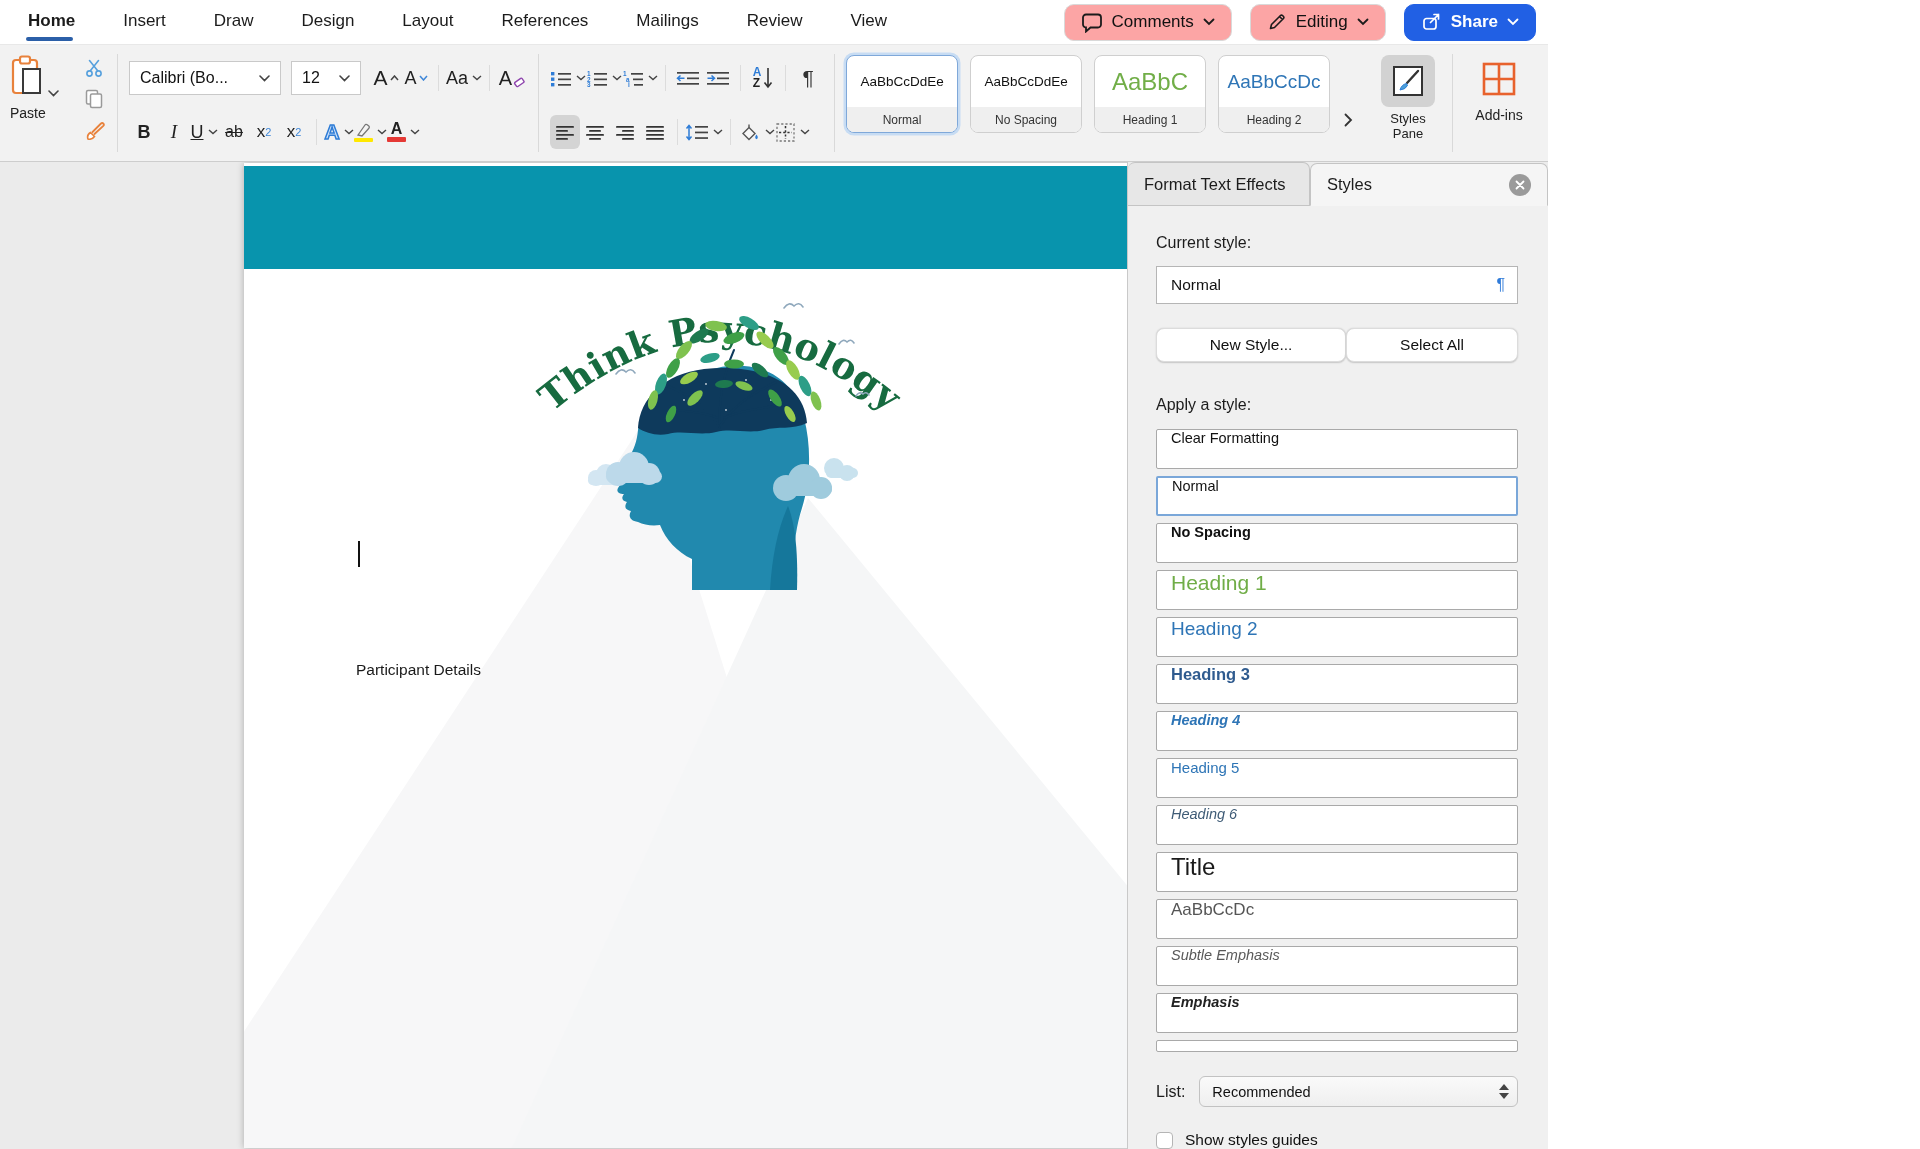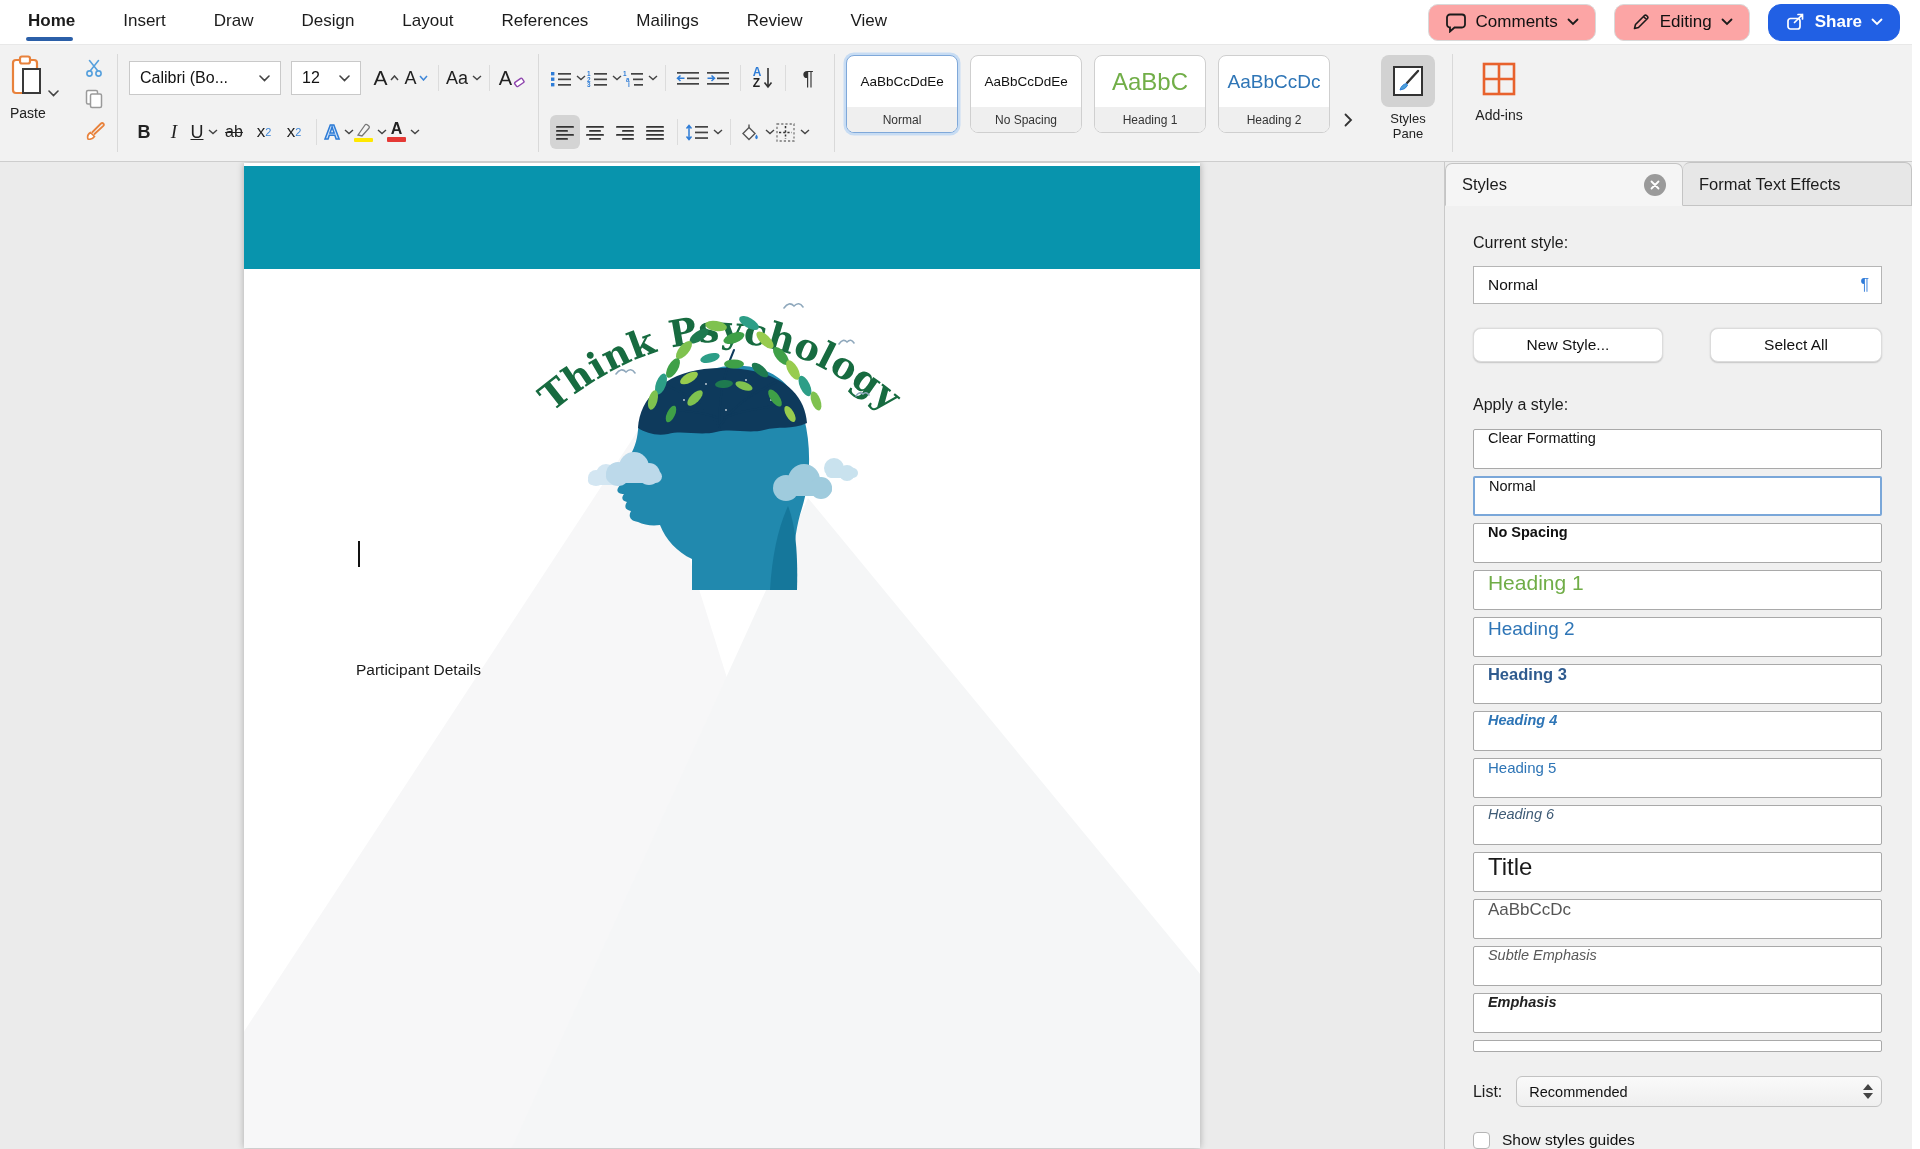--- a/index.html
+++ b/index.html
@@ -1,33 +1,33 @@
 <!DOCTYPE html>
 <html><head>
 <meta charset="utf-8">
 <style>
   * { margin:0; padding:0; box-sizing:border-box; }
   html,body { width:1920px; height:1149px; overflow:hidden; background:#fff;
     font-family:"Liberation Sans", sans-serif; -webkit-font-smoothing:antialiased; }
-  .app { width:1912px; height:1149px; display:flex; flex-direction:column; }
+  .app { width:1548px; height:1149px; display:flex; flex-direction:column; }
 
   
   .menubar { height:45px; background:#fff; display:flex; align-items:center;
     justify-content:space-between; padding:0 8px 0 26px; border-bottom:1px solid #e8e8e8; }
   .menu-items { display:flex; align-items:center; gap:44px; }
   .menu-item { position:relative; font-size:17px; color:#1b1b1b; padding:10px 2px 12px; cursor:default; }
   .menu-item.active { font-weight:700; }
   .menu-underline { position:absolute; left:0; right:4px; bottom:2px; height:4px;
     border-radius:3px; background:#2b5fa8; }
   .top-actions { display:flex; align-items:center; gap:18px; padding-right:4px; }
   .pill { display:flex; align-items:center; gap:9px; height:37px; padding:0 16px;
     background:#fca5a5; border:1px solid #d9d9d9; border-radius:10px; font-size:17px; color:#111;
     font-family:inherit; }
   .pill svg { flex:0 0 auto; }
-  .pill.share { background:#2160e4; border-color:#2160e4; color:#fff; font-weight:600;border-radius:13px; }
+  .pill.share { background:#2160e4; border-color:#2160e4; color:#fff; font-weight:600; }
 
   
   .ribbon { height:117px; background:#f2f2f2; border-bottom:1px solid #cdcdcd;
     display:flex; align-items:stretch; padding:0 10px; }
   .vsep { width:1px; background:#d9d9d9; height:98px; align-self:center; margin:0 11px; }
   .isep { width:1px; background:#dcdcdc; height:26px; align-self:center; margin:0 7px; }
   .rg { display:flex; }
   .rcol { display:flex; flex-direction:column; justify-content:flex-start; }
   .rrow { display:flex; align-items:center; height:46px; margin-top:8px; }
   .rrow.first { margin-top:10px; }
@@ -696,30 +696,30 @@
           </g>
         </svg>
 
         <div class="caret"></div>
         <div class="para">Participant Details</div>
       </div>
     </div>
 
     <div class="panel">
       <div class="tabs">
+        <div class="tab inactive">
+          <span>Format Text Effects</span>
+        </div>
         <div class="tab active">
           <span>Styles</span>
           <span class="tclose">
               <svg width="10" height="10" viewBox="0 0 10 10">
                 <path d="M1.5 1.5 L8.5 8.5 M8.5 1.5 L1.5 8.5" stroke="#fff" stroke-width="1.8" stroke-linecap="round"></path>
               </svg>
             </span>
-        </div>
-        <div class="tab inactive">
-          <span>Format Text Effects</span>
         </div>
       </div>
       <div class="panel-body">
         <div class="plabel lbl1">Current style:</div>
         <div class="current-box">
           <span>Normal</span>
           <span class="pmark">¶</span>
         </div>
         <div class="btn-row">
           <button class="pbtn new">New Style...</button>

